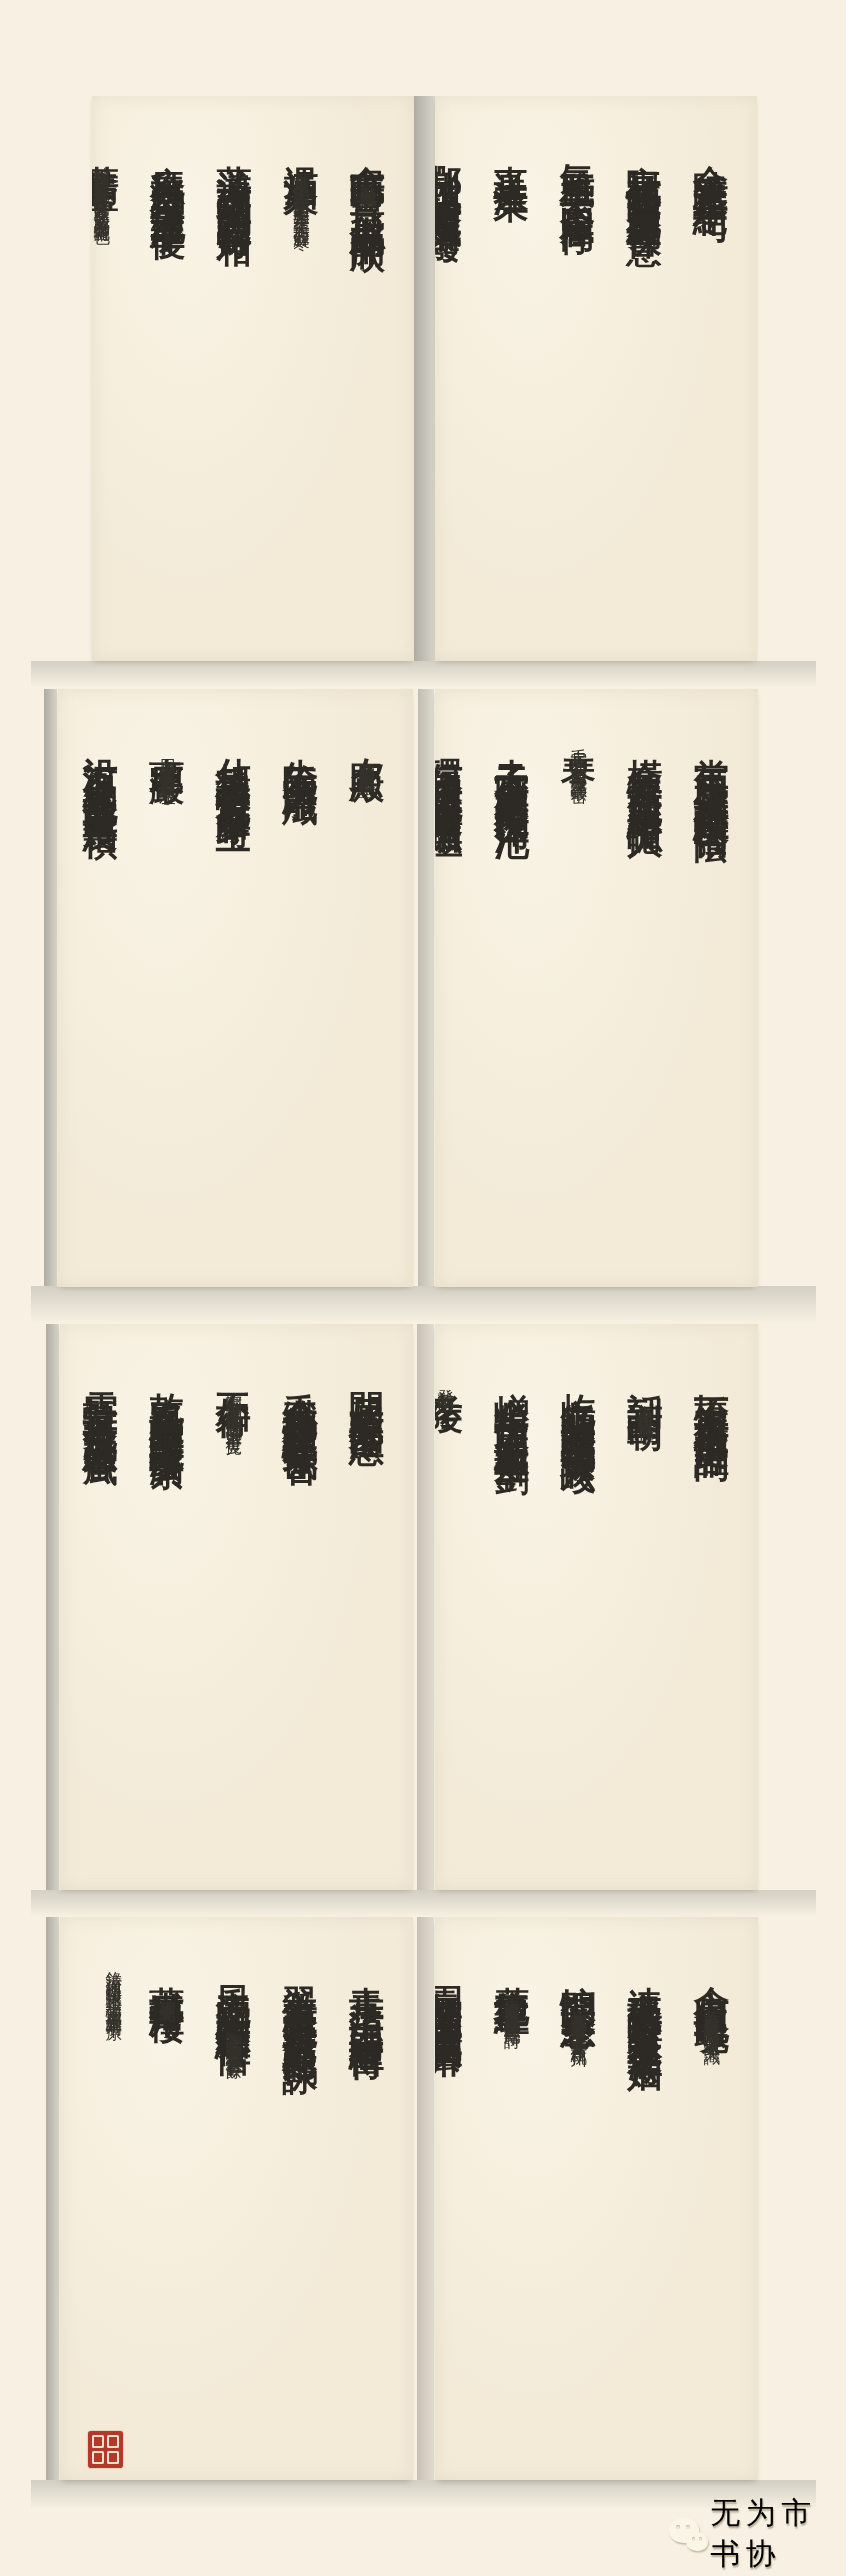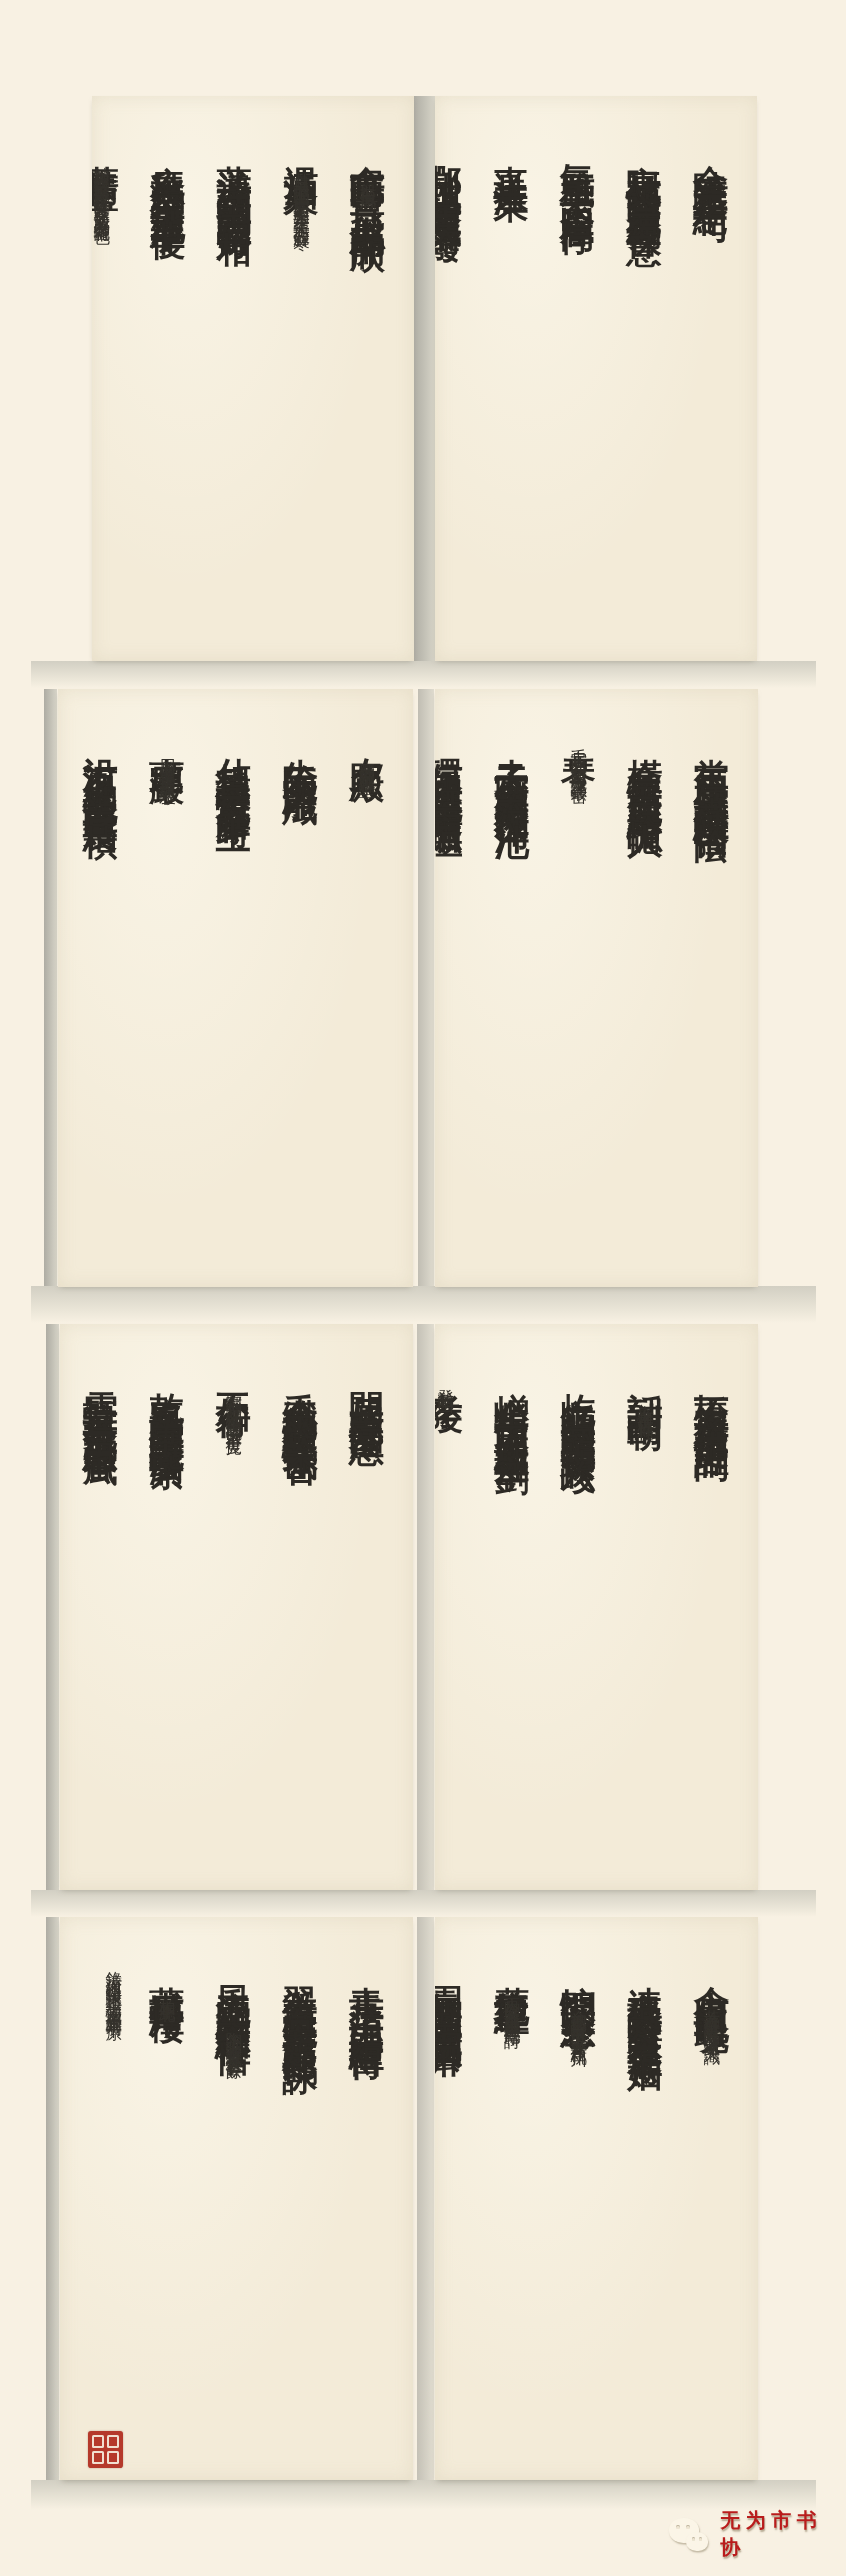--- a/index.html
+++ b/index.html
@@ -57,21 +57,21 @@
   .wx-small{width:22px;height:19px;left:19px;top:20.4px;}
   .wx-big:before,.wx-big:after,.wx-small:before,.wx-small:after{
     content:"";position:absolute;background:#efe6d2;border-radius:50%;
     box-shadow:inset 0 0.8px 0.8px rgba(150,140,115,.7);
   }
   .wx-big:before{width:4.7px;height:4.7px;left:7px;top:7px;}
   .wx-big:after{width:4.7px;height:4.7px;left:17px;top:7px;}
   .wx-small:before{width:3.9px;height:3.9px;left:5.5px;top:5.5px;}
   .wx-small:after{width:3.9px;height:3.9px;left:12.5px;top:5.5px;}
   .wx-text{
-    font-size:20px;letter-spacing:5.5px;font-weight:700;color:#b91c1c;
+    font-size:30px;letter-spacing:5.5px;font-weight:400;color:#000000;
     text-shadow:0.8px 1.6px 1.6px rgba(164,152,126,.85);
   }
   
   .s0{left:435px;top:96px;width:322px;height:565px;}
   .s1{left:92px;top:96px;width:322px;height:565px;}
   .s2{left:435px;top:689px;width:323px;height:598px;}
   .s3{left:58px; top:689px;width:355px;height:598px;}
   .s4{left:435px;top:1324px;width:323px;height:566px;}
   .s5{left:60px; top:1324px;width:353px;height:566px;}
   .s6{left:435px;top:1917px;width:323px;height:563px;}

